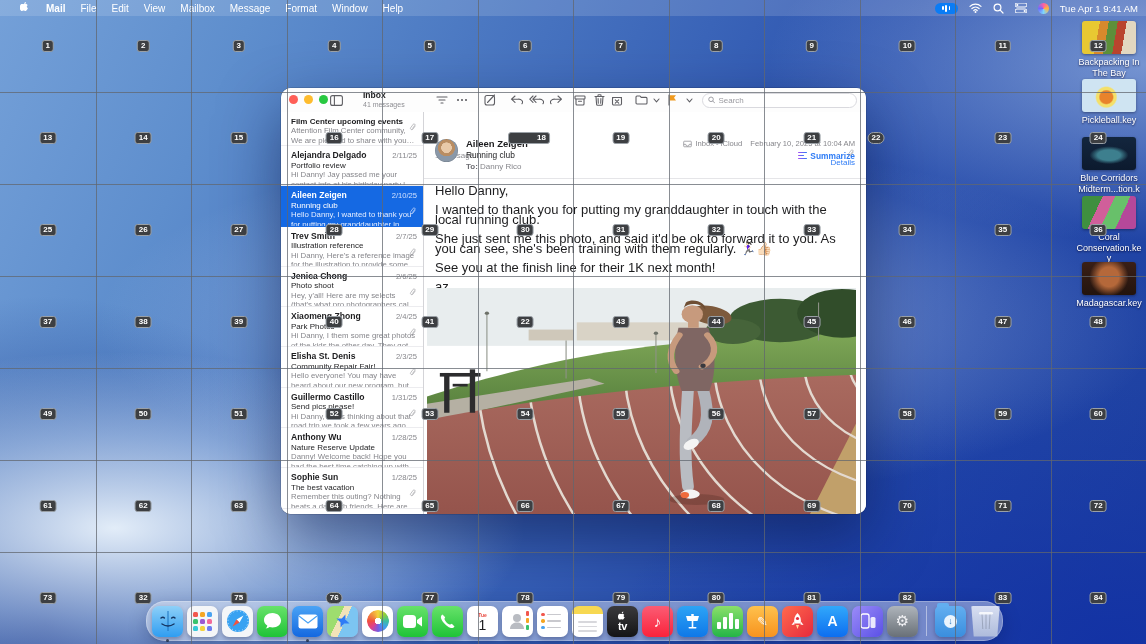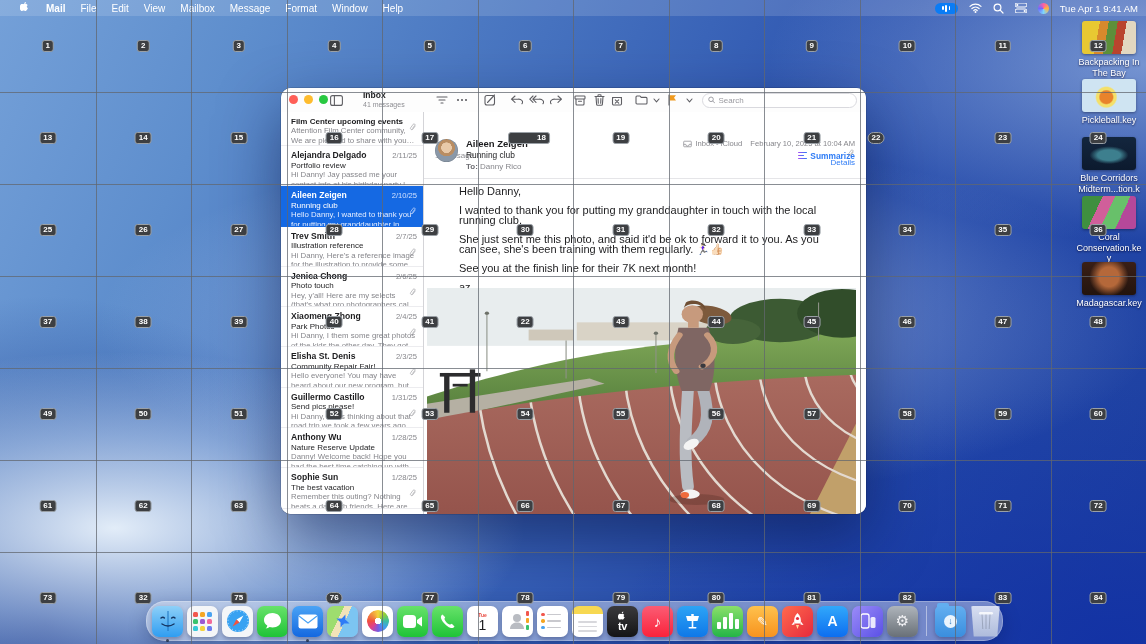--- a/index.html
+++ b/index.html
@@ -86,21 +86,21 @@
   .avatar { position:absolute; left:0; top:2px; width:23px; height:23px; border-radius:50%;
     background:radial-gradient(circle at 50% 38%, #e8c9a8 0 28%, #b98d62 30% 45%, #8a98a8 48%); box-shadow:inset 0 0 0 .5px rgba(0,0,0,.15); }
   .sname { position:absolute; left:31px; top:1px; font-size:9.5px; font-weight:bold; color:#1d1d1f; }
   .ssub { position:absolute; left:31px; top:13px; font-size:8.4px; color:#1d1d1f; }
   .sto { position:absolute; left:31px; top:25px; font-size:8px; color:#86868b; }
   .sto b { color:#6e6e73; font-weight:bold; }
   .metaR { position:absolute; right:0; top:1px; text-align:right; font-size:7.6px; color:#86868b; line-height:11px; }
   .metaR .mline { display:flex; justify-content:flex-end; gap:8px; align-items:center; }
   .details { color:#2e7cf6; font-size:8px; }
   .bodydiv { position:absolute; top:66px; left:0; right:0; border-top:1px solid #e5e5e8; }
-  .mbody { position:absolute; top:74px; left:11px; right:27px; font-size:11px; color:#1d1d1f; line-height:10px;margin-left:24px; }
+  .mbody { position:absolute; top:74px; left:11px; right:27px; font-size:13px; color:#1d1d1f; line-height:10px; }
   .mbody p { margin-bottom:9px; }
   .photo { position:absolute; top:176px; left:3px; right:10px; bottom:0; overflow:hidden; }
   .photo svg { display:block; width:100%; height:100%; }
   
   .dock { position:absolute; left:146px; bottom:3px; width:857px; height:40px; border-radius:19px;
     background:rgba(242,246,252,.42); box-shadow:inset 0 0 0 1px rgba(255,255,255,.25), 0 6px 18px rgba(0,10,60,.25);
     display:flex; align-items:center; padding:0 6px; gap:4px; z-index:5; }
   .di { width:31px; height:31px; border-radius:7px; position:relative; flex:0 0 auto;
     display:flex; align-items:center; justify-content:center; box-shadow:0 2px 4px rgba(0,10,50,.3); }
   .di svg { display:block; }
@@ -371,21 +371,21 @@
               </svg></span>
           </div>
         <div class="prev">Hi Danny, Here's a reference image for the illustration to provide some direction. I went the...</div>
       </div>
       <div class="mrow">
         <div class="l1">
             <span class="sender">Jenica Chong</span>
             <span class="rdate">2/6/25</span>
           </div>
         <div class="l2">
-            <span class="subj">Photo touch</span>
+            <span class="subj">Photo shoot</span>
             <span class="clip"><svg width="8" height="8" viewBox="0 0 12 12">
                 <path d="M9.2 4.6 5.8 9.3 a2 2 0 1 1-3.2-2.4 L6.4 1.8 a1.4 1.4 0 0 1 2.3 1.7 L5.4 8" fill="none" stroke="currentColor" stroke-width="1" stroke-linecap="round"></path>
               </svg></span>
           </div>
         <div class="prev">Hey, y'all! Here are my selects (that's what pro photographers call them, right, Antonio? 😜) fro...</div>
       </div>
       <div class="mrow">
         <div class="l1">
             <span class="sender">Xiaomeng Zhong</span>
             <span class="rdate">2/4/25</span>
@@ -484,21 +484,21 @@
           <div class="mline">
               <span class="details">Details</span>
             </div>
         </div>
       </div>
       <div class="bodydiv"></div>
       <div class="mbody">
         <p>Hello Danny,</p>
         <p>I wanted to thank you for putting my granddaughter in touch with the local running club.</p>
         <p>She just sent me this photo, and said it'd be ok to forward it to you. As you can see, she's been training with them regularly. 🏃🏻‍♀️👍🏻</p>
-        <p>See you at the finish line for their 7K next month!</p>
+        <p>See you at the finish line for their 1K next month!</p>
         <p>az</p>
       </div>
       <div class="photo">
         <svg viewBox="0 0 401 250" preserveAspectRatio="none">
           <defs>
             <linearGradient id="grass" x1="0" y1="0" x2="0" y2="1">
               <stop offset="0" stop-color="#7fa757"></stop>
                 <stop offset="1" stop-color="#567f3d"></stop>
             </linearGradient>
             <linearGradient id="track" x1="0" y1="0" x2="0" y2="1">

